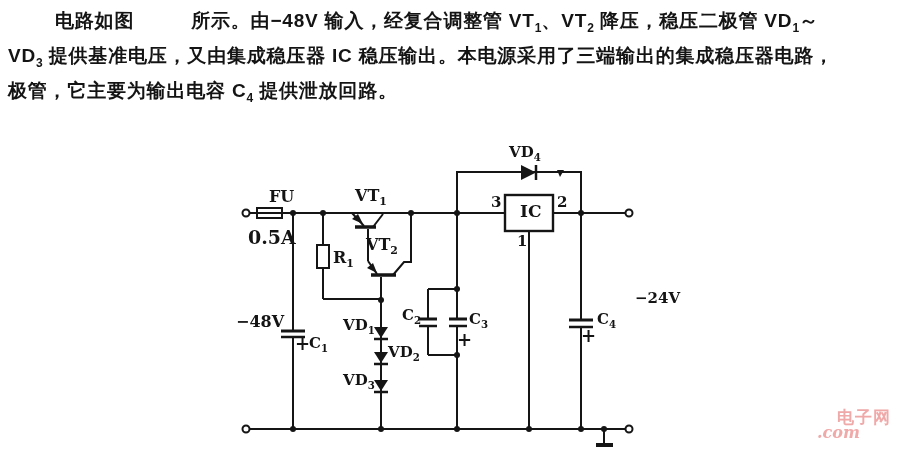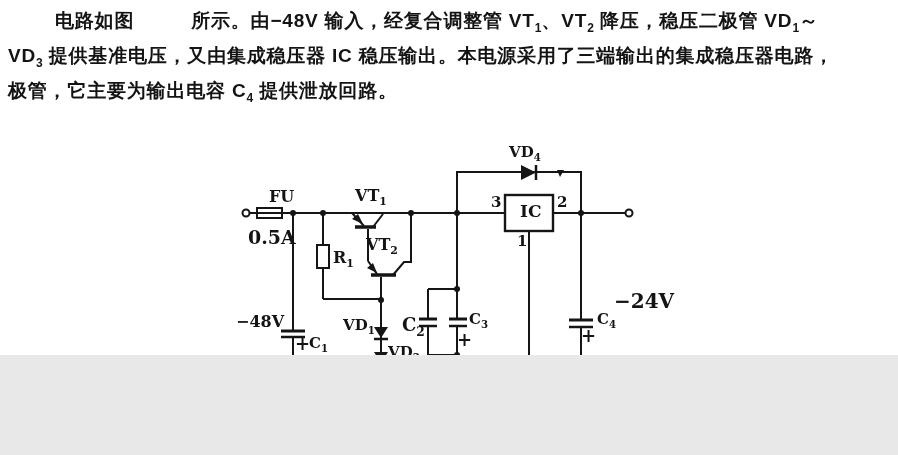--- a/index.html
+++ b/index.html
@@ -1,16 +1,16 @@
 <!DOCTYPE html>
 <html><head>
 <meta charset="utf-8">
 <style>
   html,body{margin:0;padding:0;background:#e8e8e8;}
-  .page{position:relative;width:898px;height:355px;background:#ffffff;overflow:hidden;
+  .page{position:relative;width:898px;height:455px;background:#ffffff;overflow:hidden;
         font-family:"Liberation Sans",sans-serif;}
   
   .para{position:absolute;left:8px;top:7px;width:886px;color:#141414;
         font-weight:bold;font-size:19px;line-height:28px;letter-spacing:0.8px;}
   .pline{white-space:nowrap;}
   .pline sub{font-size:12px;letter-spacing:0;}
   .gap{display:inline-block;}
   
   .clabel{position:absolute;color:#141414;font-family:"DejaVu Serif",serif;
           font-weight:bold;white-space:nowrap;line-height:1;}
@@ -127,32 +127,32 @@
   </svg>
 
   <div id="labels">
       <div class="clabel" style="left: 269px; top: 189px; font-size: 16px;"><span>FU</span></div>
       <div class="clabel" style="left: 248px; top: 228px; font-size: 19px;"><span>0.5A</span></div>
       <div class="clabel" style="left: 333px; top: 250px; font-size: 16px;"><span>R</span><sub>1</sub></div>
       <div class="clabel" style="left: 355px; top: 188px; font-size: 16px;"><span>VT</span><sub>1</sub></div>
       <div class="clabel" style="left: 366px; top: 237px; font-size: 16px;"><span>VT</span><sub>2</sub></div>
       <div class="clabel" style="left: 343px; top: 318px; font-size: 15px;"><span>VD</span><sub>1</sub></div>
       <div class="clabel" style="left: 343px; top: 345px; font-size: 15px; margin-left: 45px;"><span>VD</span><sub>2</sub></div>
-      <div class="clabel" style="left: 343px; top: 365px; font-size: 15px; margin-left: 24px;"><span>VD</span><sub>3</sub></div>
+      <div class="clabel" style="left: 343px; top: 373px; font-size: 15px;"><span>VD</span><sub>3</sub></div>
       <div class="clabel" style="left: 509px; top: 145px; font-size: 15px;"><span>VD</span><sub>4</sub></div>
       <div class="clabel" style="left: 520px; top: 203px; font-size: 17px;"><span>IC</span></div>
       <div class="clabel" style="left: 491px; top: 195px; font-size: 15px;"><span>3</span></div>
       <div class="clabel" style="left: 557px; top: 195px; font-size: 15px;"><span>2</span></div>
       <div class="clabel" style="left: 517px; top: 234px; font-size: 15px;"><span>1</span></div>
       <div class="clabel" style="left: 309px; top: 336px; font-size: 15px;"><span>C</span><sub>1</sub></div>
-      <div class="clabel" style="left: 402px; top: 316px; font-size: 18px;"><span>C</span><sub>2</sub></div>
+      <div class="clabel" style="left: 402px; top: 308px; font-size: 15px;"><span>C</span><sub>2</sub></div>
       <div class="clabel" style="left: 469px; top: 312px; font-size: 15px;"><span>C</span><sub>3</sub></div>
       <div class="clabel" style="left: 597px; top: 312px; font-size: 15px;"><span>C</span><sub>4</sub></div>
       <div class="clabel" style="left: 236px; top: 314px; font-size: 16px;"><span>−48V</span></div>
-      <div class="clabel" style="left: 614px; top: 291px; font-size: 20px;"><span>−24V</span></div>
+      <div class="clabel" style="left: 635px; top: 291px; font-size: 15px;"><span>−24V</span></div>
       <div class="clabel" style="left: 295px; top: 335px; font-size: 18px;"><span>+</span></div>
       <div class="clabel" style="left: 457px; top: 331px; font-size: 18px;"><span>+</span></div>
       <div class="clabel" style="left: 581px; top: 327px; font-size: 18px;"><span>+</span></div>
     </div>
 
   <div class="wm wm-com">.com</div>
   <div class="wm wm-site">电子网</div>
 
 </div>
 

